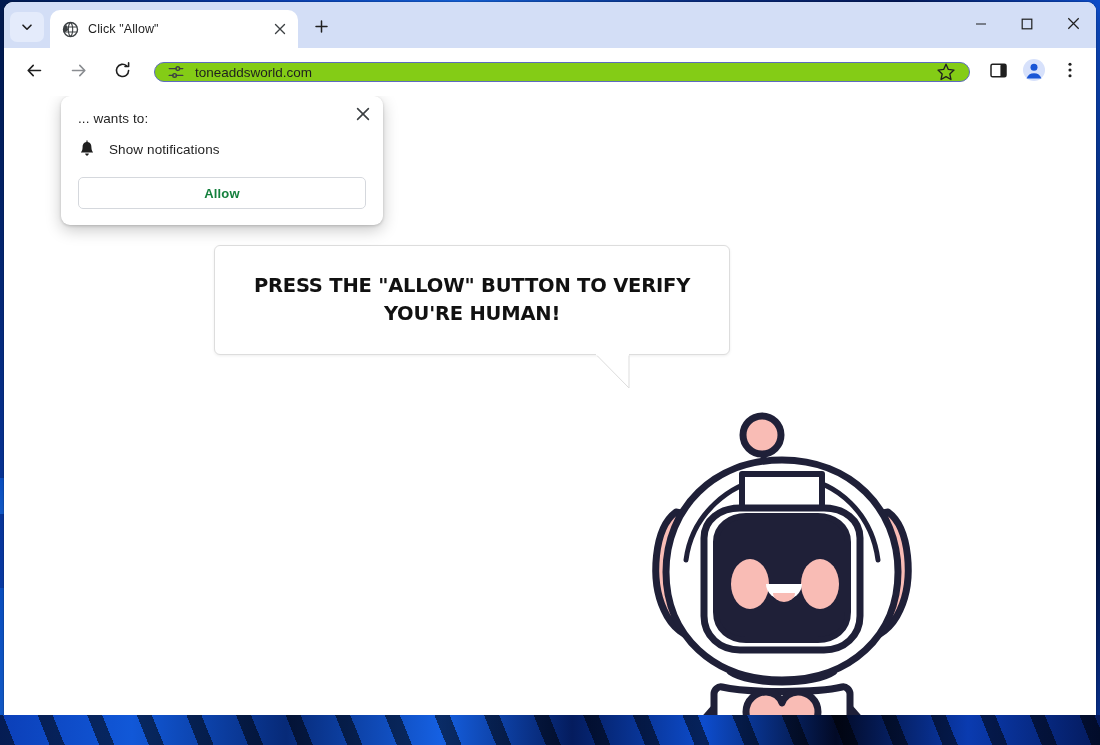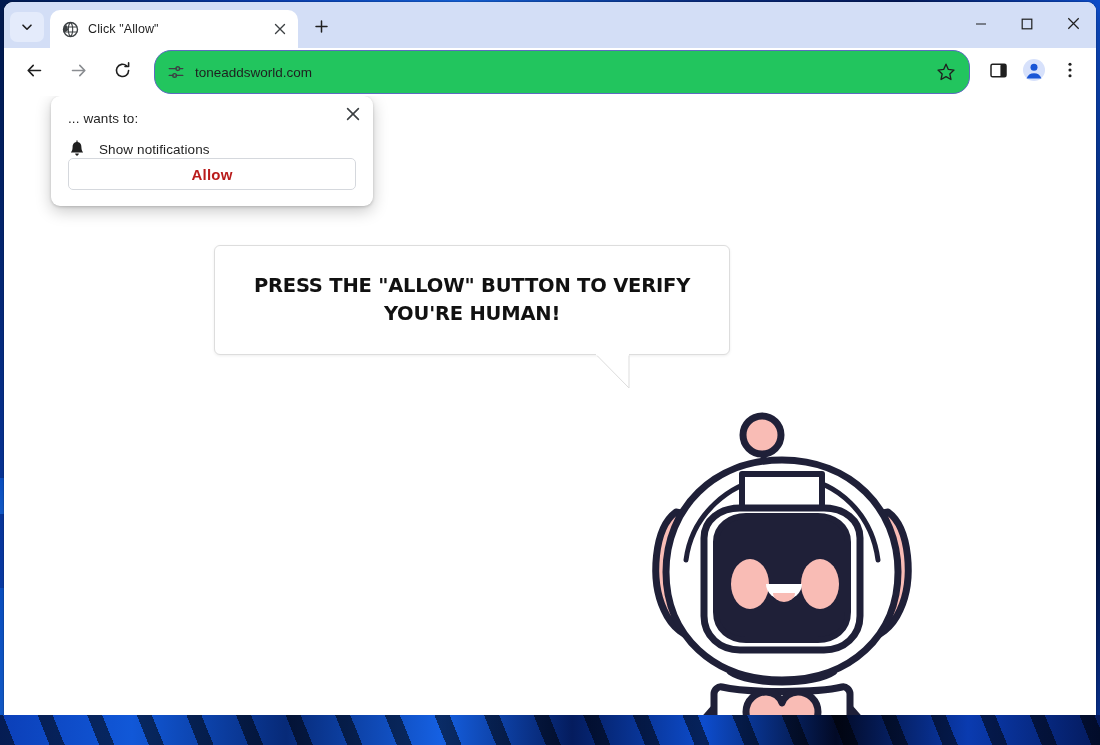--- a/index.html
+++ b/index.html
@@ -142,23 +142,23 @@
   }
   .nav-btn {
     width: 34px; height: 34px;
     margin: 0 5px;
     border-radius: 50%;
     display: flex; align-items: center; justify-content: center;
     cursor: pointer;
   }
   #omnibox {
     flex: 1;
-    height: 44px;
+    height: 20px;
     margin: 0 8px 0 10px;
-    background: #22c55e;
+    background: #84cc16;
     border: 1.6px solid #5d6bc0;
     border-radius: 17px;
     display: flex;
     align-items: center;
     padding: 8px 12px;
     cursor: text;
   }
   .omni-lead-icon { width: 18px; height: 18px; flex: none; margin-right: 10px; }
   .omni-url {
     flex: 1;
@@ -180,21 +180,21 @@
   #viewport {
     position: relative;
     flex: 1;
     background: #ffffff;
     overflow: hidden;
   }
 
   
   #perm-dialog {
     position: absolute;
-    left: 47px;
+    left: 57px;
     top: 0px;
     width: 322px;
     background: #ffffff;
     border-radius: 9px;
     box-shadow: 0 1px 3px rgba(0,0,0,.18), 0 5px 16px rgba(0,0,0,.22);
     padding: 15px 17px 16px 17px;
   }
   #perm-close {
     position: absolute;
     right: 8px; top: 8px;
@@ -205,32 +205,33 @@
   }
   #perm-title {
     font-size: 13.5px;
     color: #1f1f1f;
     margin-bottom: 14px;
     letter-spacing: .1px;
   }
   #perm-row {
     display: flex;
     align-items: center;
+    margin-bottom: 19px;
   }
   #perm-bell { width: 18px; height: 18px; flex: none; margin-right: 13px; }
   #perm-row-label { font-size: 13.5px; color: #1f1f1f; letter-spacing: .1px; }
   #perm-buttons { display: flex; gap: 12px; }
   .perm-btn {
     flex: 1;
     height: 32px;
     background: #ffffff;
     border: 1px solid #d5d8dd;
     border-radius: 5px;
-    color: #b91c1c;
-    font-size: 15px;
+    color: #15803d;
+    font-size: 13px;
     font-weight: bold;
     font-family: "Liberation Sans", sans-serif;
     letter-spacing: .2px;
     cursor: pointer;
   }
 
   
   #speech-bubble {
     position: absolute;
     left: 210px;

